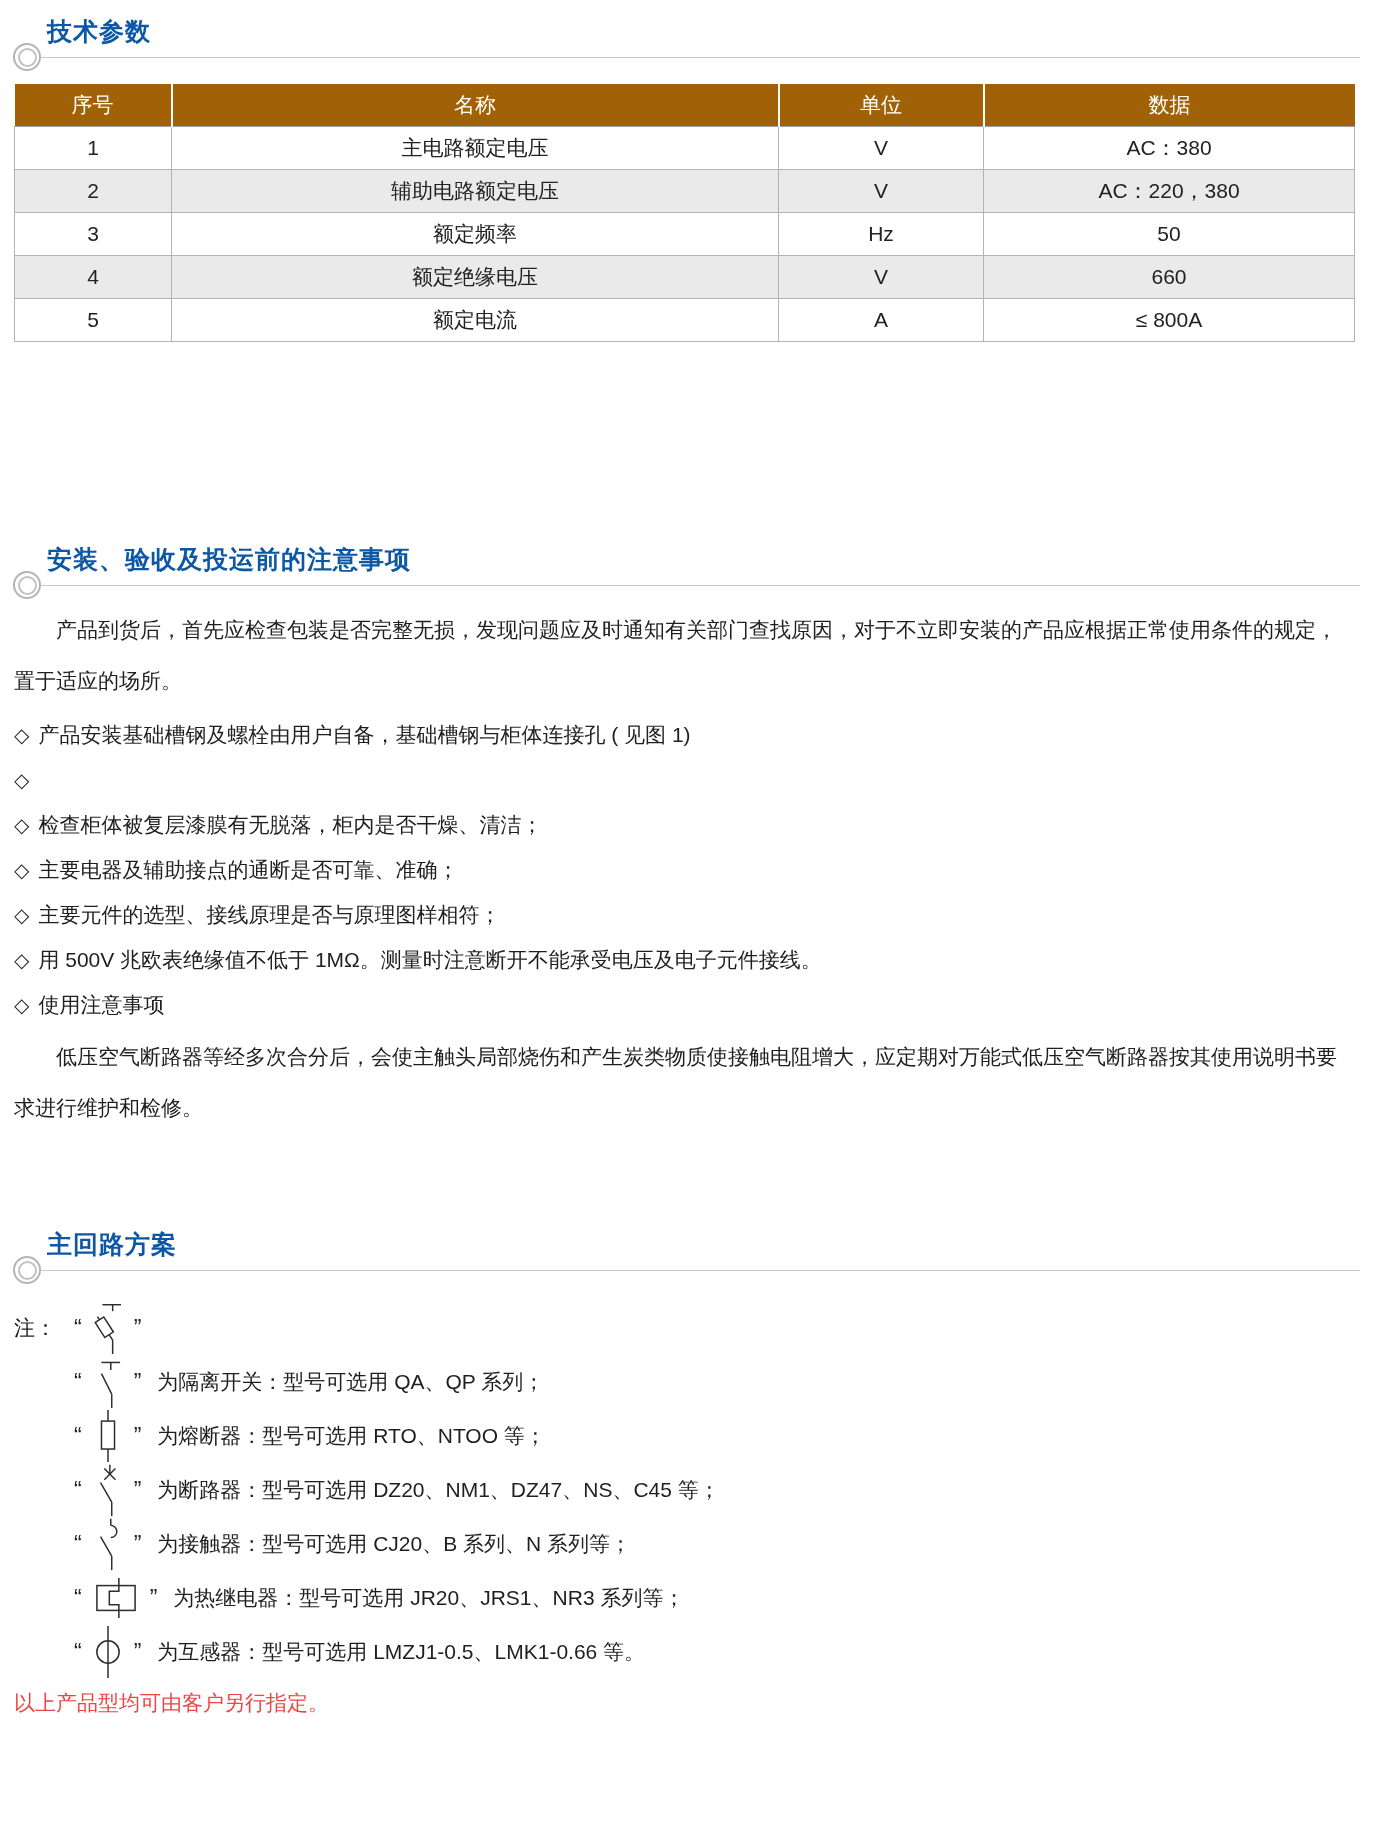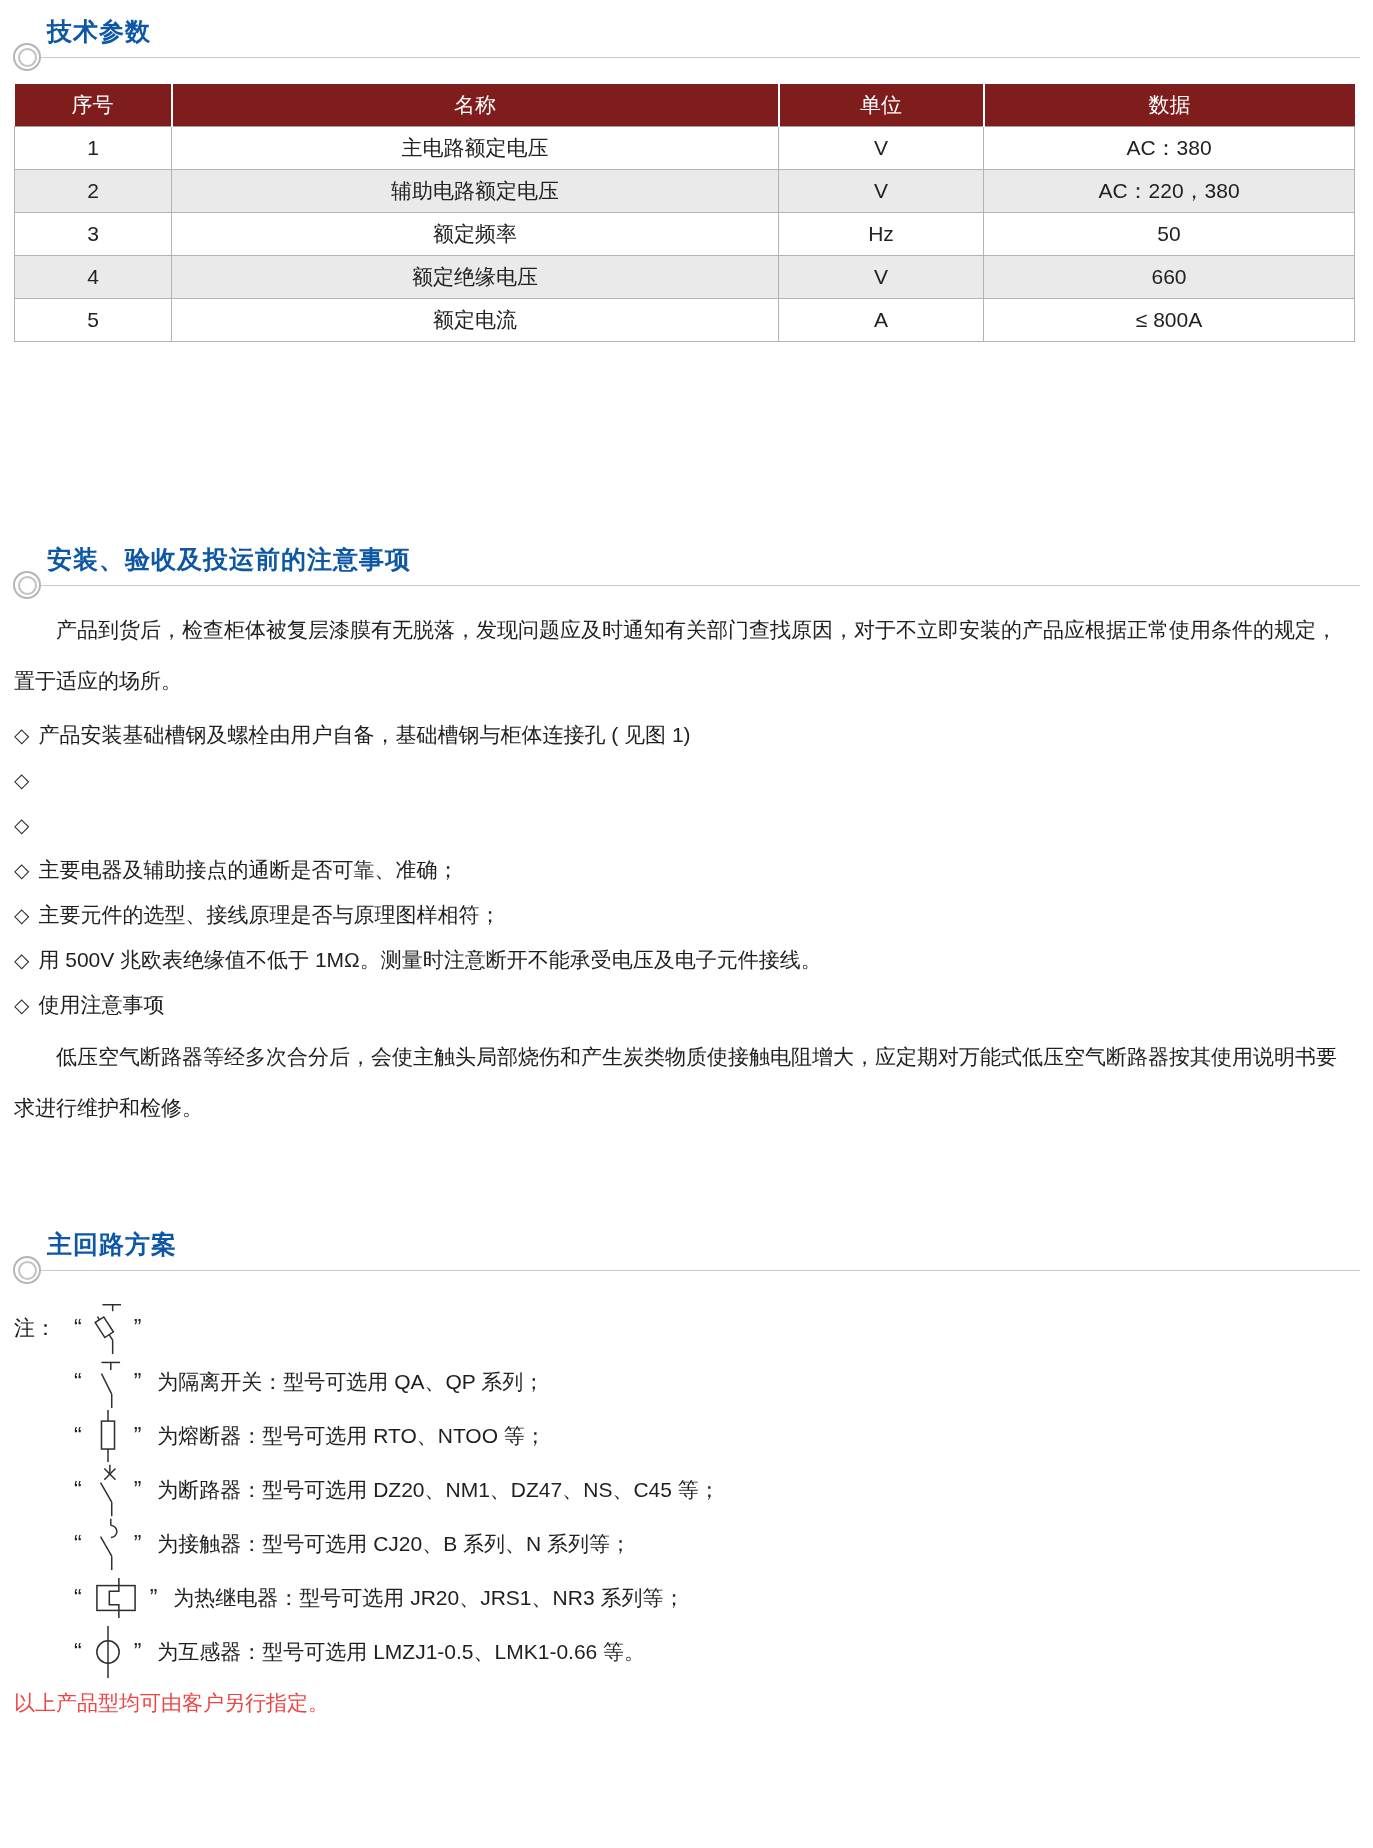--- a/index.html
+++ b/index.html
@@ -27,21 +27,21 @@
   
   table.params {
     width:1340px; margin:12px 0 0 14px; border-collapse:collapse;
     font-size:21px; table-layout:fixed;
   }
   table.params col.c1 { width:157px; }
   table.params col.c2 { width:607px; }
   table.params col.c3 { width:205px; }
   table.params col.c4 { width:371px; }
   table.params th {
-    background:#7f1d1d; color:#ffffff; font-weight:normal; height:40px;
+    background:#a16207; color:#ffffff; font-weight:normal; height:40px;
     border-right:2px solid #ffffff; border-bottom:1px solid #9f9f9f;
   }
   table.params th:last-child { border-right:none;text-align:center; }
   table.params td {
     height:40px; text-align:center; background:#ffffff;
     border:1px solid #b3b3b3; color:#222222;
   }
   table.params tbody tr:nth-child(even) td { background:#eaeaea; }
 
   
@@ -133,31 +133,32 @@
   <section class="sec2">
     <h2 class="sec-title">安装、验收及投运前的注意事项</h2>
     <div class="rule-row">
       <div class="ring">
           <div class="ring-inner"></div>
         </div>
       <div class="rule"></div>
     </div>
 
     <div class="content">
-      <p class="para">产品到货后，检查柜体被复层漆膜有无脱落，发现问题应及时通知有关部门查找原因，对于不立即安装的产品应根据正常使用条件的规定，置于适应的场所。</p>
+      <p class="para">产品到货后，首先应检查包装是否完整无损，发现问题应及时通知有关部门查找原因，对于不立即安装的产品应根据正常使用条件的规定，置于适应的场所。</p>
       <ul class="dlist">
         <li>
             <span class="dm">◇</span>
             <span>产品安装基础槽钢及螺栓由用户自备，基础槽钢与柜体连接孔 ( 见图 1)</span>
           </li>
         <li>
             <span class="dm">◇</span>
           </li>
         <li>
             <span class="dm">◇</span>
+            <span>检查柜体被复层漆膜有无脱落，柜内是否干燥、清洁；</span>
           </li>
         <li>
             <span class="dm">◇</span>
             <span>主要电器及辅助接点的通断是否可靠、准确；</span>
           </li>
         <li>
             <span class="dm">◇</span>
             <span>主要元件的选型、接线原理是否与原理图样相符；</span>
           </li>
         <li>

